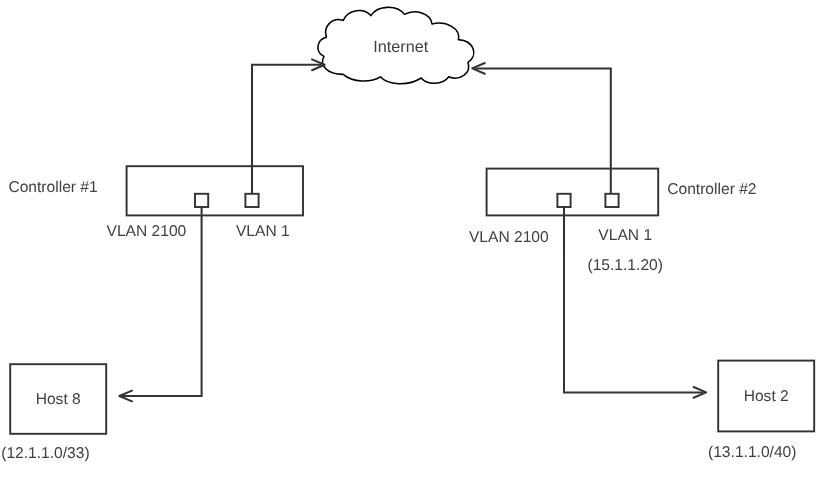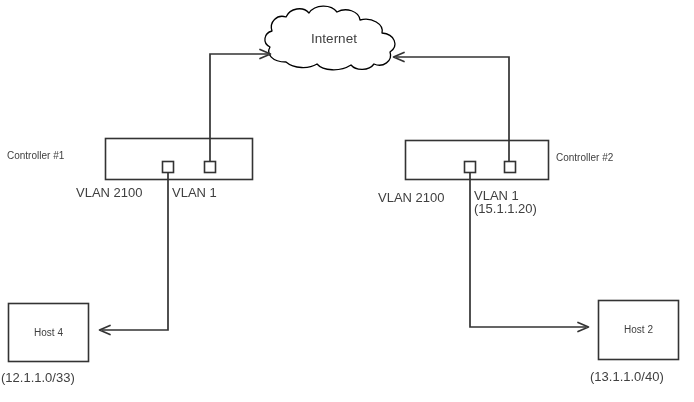--- a/index.html
+++ b/index.html
@@ -31,28 +31,28 @@
     font-size: 13px;
     color: #404040;
     white-space: nowrap;
     line-height: 15px;
     letter-spacing: 0px;
   }
   .lbl-center {
     text-align: center;
   }
   .node-label {
-    font-size: 10px;
+    font-size: 13px;
   }
   .cloud-label {
     font-size: 13.5px;
   }
   .vlan-label {
     font-size: 13px;
-    text-align: left;
+    text-align: center;
   }
   .subnet-label {
     font-size: 13px;
   }
 </style>
 </head>
 <body>
 
 <div id="diagram-root">
 
@@ -120,23 +120,23 @@
 
   <div class="lbl node-label" style="left:556px; top:150px;">Controller #2</div>
 
   <div class="lbl vlan-label" style="left:76px; top:185px; width:92px;">VLAN 2100</div>
 
   <div class="lbl vlan-label" style="left:172px; top:185px; width:94px;">VLAN 1</div>
 
   <div class="lbl vlan-label" style="left:378px; top:190px; width:92px;">VLAN 2100</div>
 
   <div class="lbl vlan-label" style="left:474px; top:188px; width:94px;">VLAN 1</div>
-  <div class="lbl vlan-label" style="left:474px; top:201px; width:94px;">(15.1.1.20)</div>
+  <div class="lbl vlan-label" style="left:474px; top:213px; width:94px;">(15.1.1.20)</div>
 
-  <div class="lbl node-label lbl-center" style="left:8px; top:325px; width:81px;">Host 4</div>
+  <div class="lbl node-label lbl-center" style="left:8px; top:325px; width:81px;">Host 8</div>
 
   <div class="lbl subnet-label" style="left:1px; top:370px;">(12.1.1.0/33)</div>
 
   <div class="lbl node-label lbl-center" style="left:598px; top:322px; width:81px;text-align:center;">Host 2</div>
 
   <div class="lbl subnet-label" style="left:590px; top:369px;">(13.1.1.0/40)</div>
 
 </div>
 
 </body></html>

